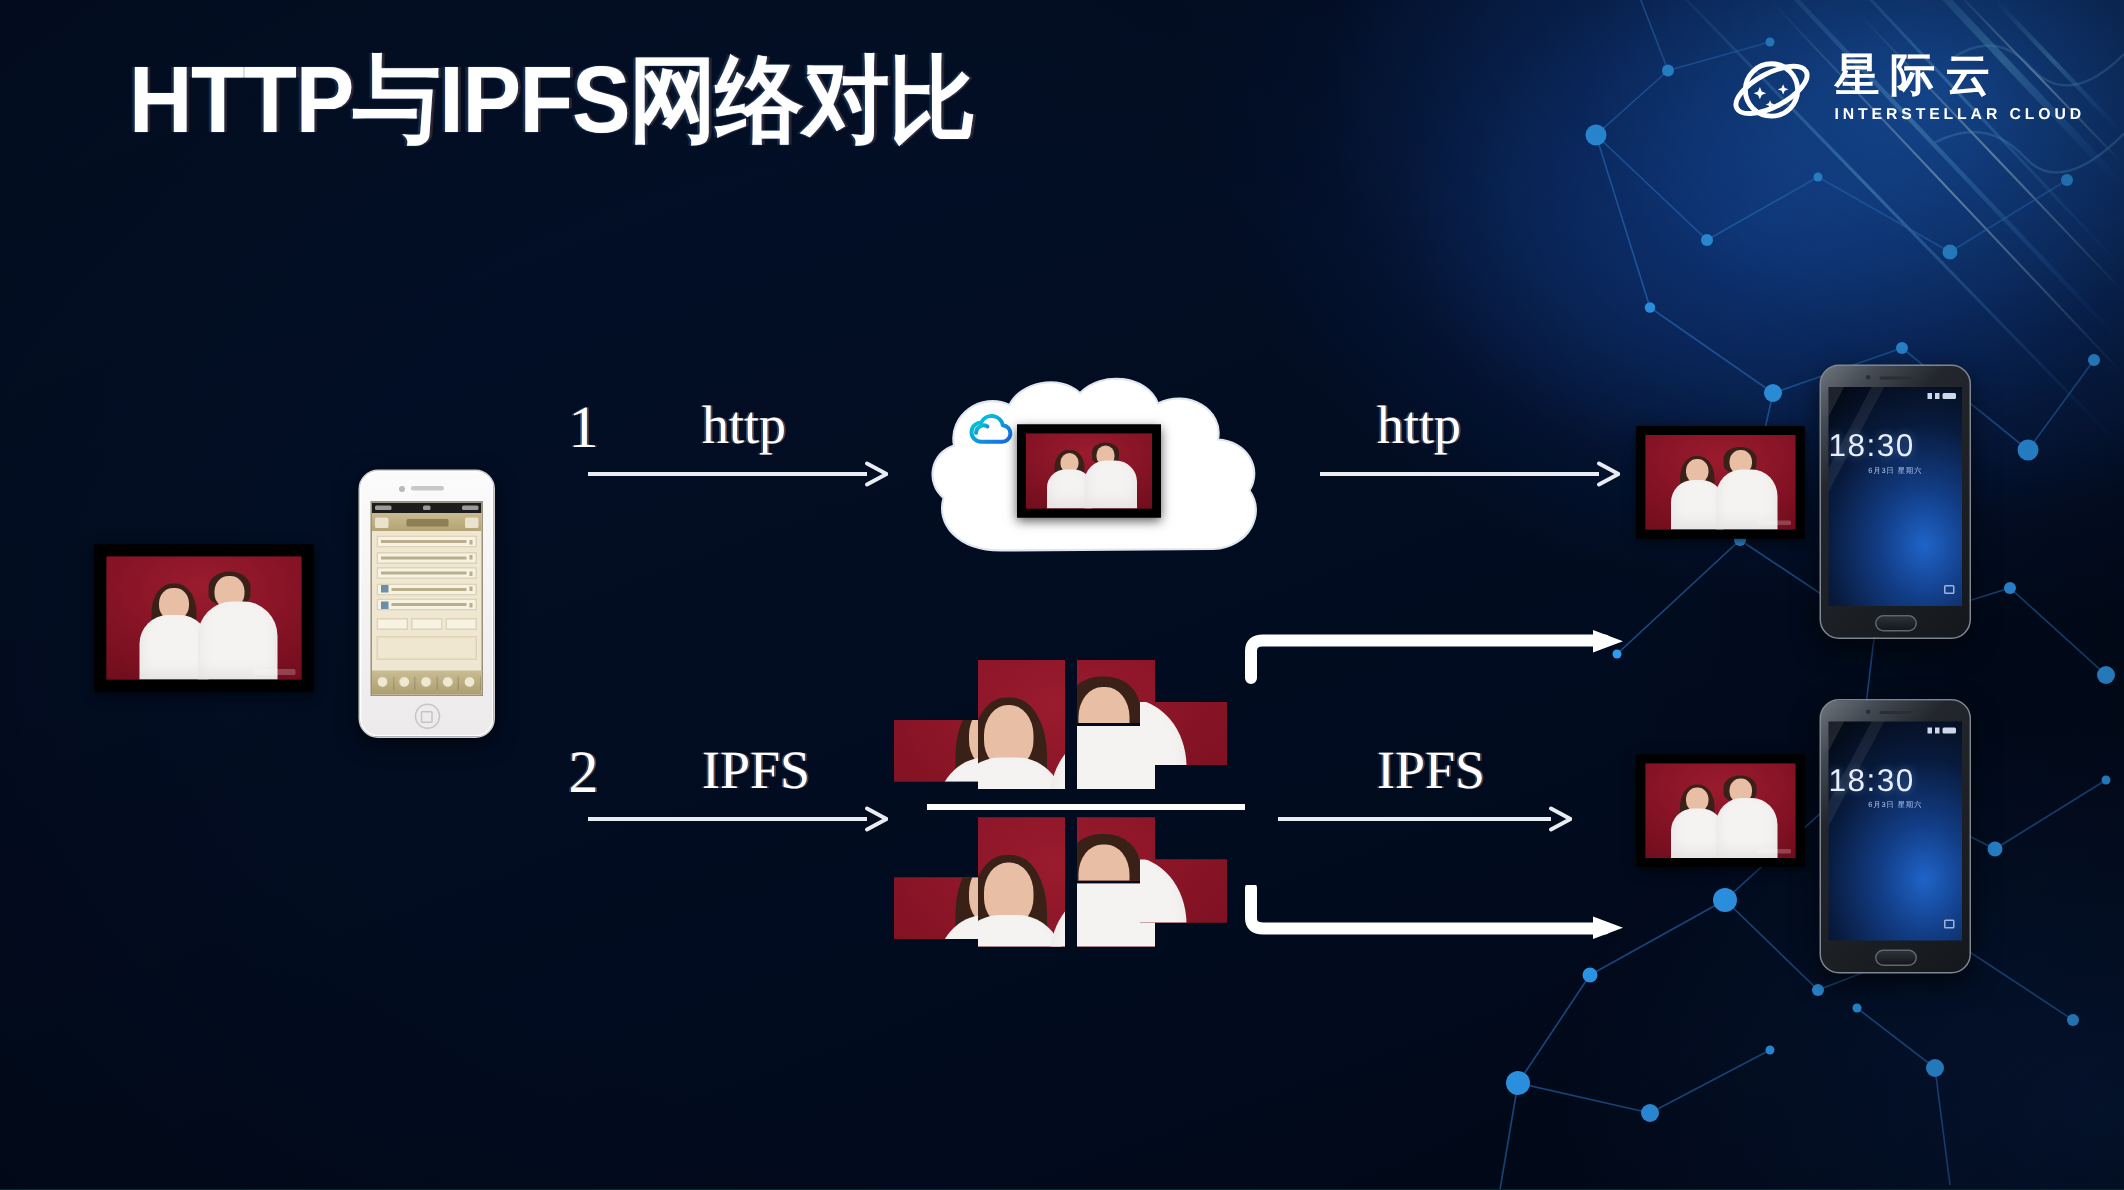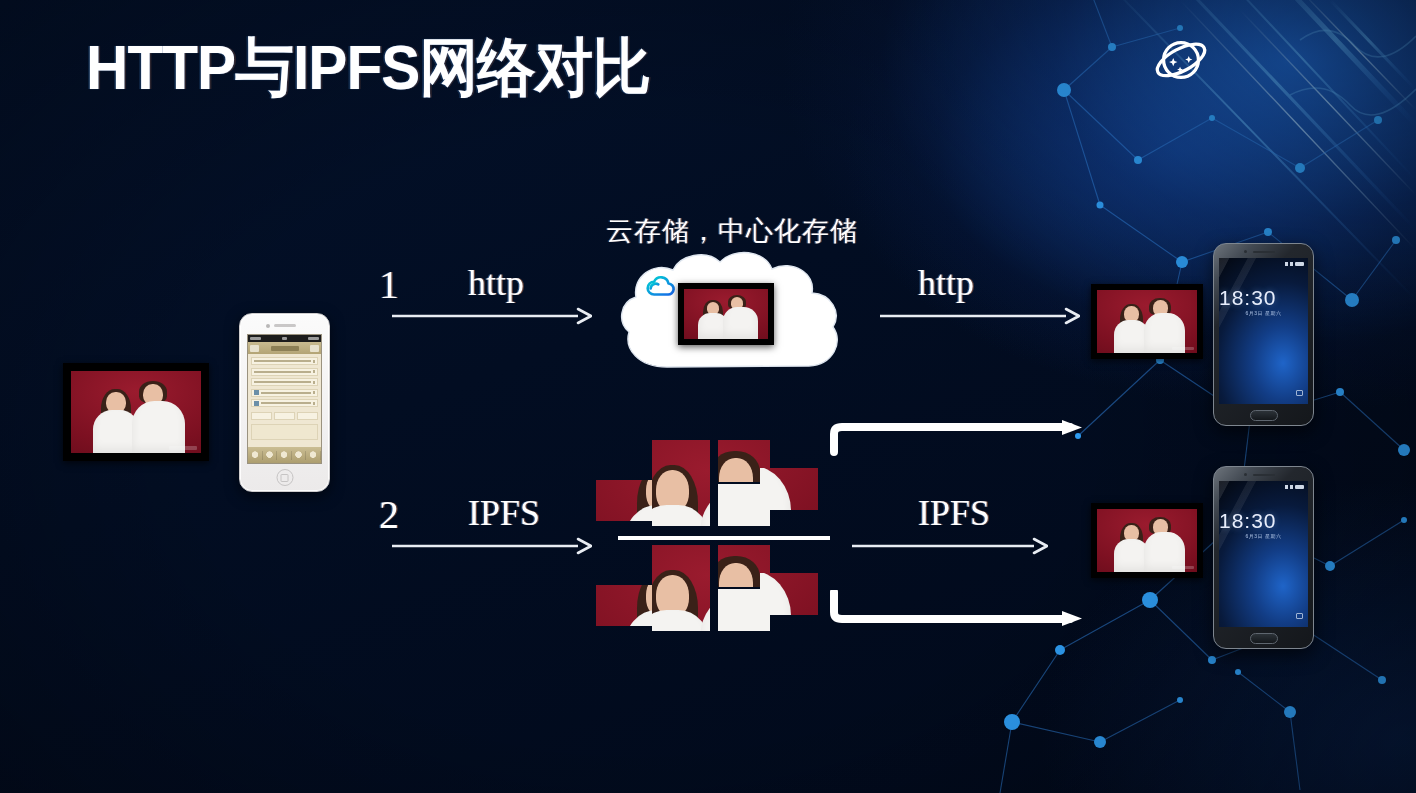--- a/index.html
+++ b/index.html
@@ -311,20 +311,24 @@
   <div class="logo">
     <svg class="logo-mark" viewBox="0 0 64 64">
       <circle cx="32" cy="33" r="18" fill="none" stroke="#fff" stroke-width="3.4"></circle>
       <ellipse cx="32" cy="33" rx="27" ry="11.5" fill="none" stroke="#fff" stroke-width="3.4" transform="rotate(-28 32 33)"></ellipse>
       <g fill="#fff">
         <path d="M24,31 l1.3,3 l3,1.2 l-3,1.2 l-1.3,3 l-1.3,-3 l-3,-1.2 l3,-1.2 z"></path>
         <path d="M40,29 l1.1,2.6 l2.6,1 l-2.6,1 l-1.1,2.6 l-1.1,-2.6 l-2.6,-1 l2.6,-1 z"></path>
         <path d="M31,40 l.9,2.1 l2.1,.85 l-2.1,.85 l-.9,2.1 l-.9,-2.1 l-2.1,-.85 l2.1,-.85 z"></path>
       </g>
     </svg>
+    <div class="logo-txt">
+      <div class="logo-cn">星际云</div>
+      <div class="logo-en">INTERSTELLAR CLOUD</div>
+    </div>
   </div>
 
   <div class="photo photo-left">
     <div class="inner">
       <div class="pp">
         <div class="hair" style="left:23%;top:22%;width:23%;height:52%;border-radius:46% 46% 18% 18%;"></div>
         <div class="head" style="left:27%;top:25%;width:15%;height:26%;"></div>
         <div class="hair" style="left:52%;top:12%;width:22%;height:27%;border-radius:48% 48% 30% 30%;"></div>
         <div class="head" style="left:55.5%;top:16%;width:15%;height:26%;"></div>
         <div class="body" style="left:17%;top:47%;width:35%;height:56%;"></div>
@@ -390,21 +394,20 @@
   </div>
 
   <div class="serif num1">1</div>
   <div class="serif lbl-http-l">http</div>
 
   <svg class="arrow" style="left:392px;top:305px;width:200px;height:22px" viewBox="0 0 200 22">
     <line x1="0" y1="11" x2="186" y2="11" stroke="#e9edf3" stroke-width="2.6"></line>
     <path d="M186,4 L199,11 L186,18" fill="none" stroke="#e9edf3" stroke-width="2.6" stroke-linejoin="round" stroke-linecap="round"></path>
   </svg>
 
-  <div class="cap cap-cloud">云存储，中心化存储</div>
 
   <div class="cloud-wrap">
     <svg viewBox="0 0 247 135" style="width:100%;height:100%">
       <path d="M57,117
                C28,117 14,99 19,82
                C7,72 10,52 26,47
                C22,27 44,11 63,20
                C70,5 96,-1 110,12
                C124,-3 155,0 162,19
                C182,9 206,23 202,43

